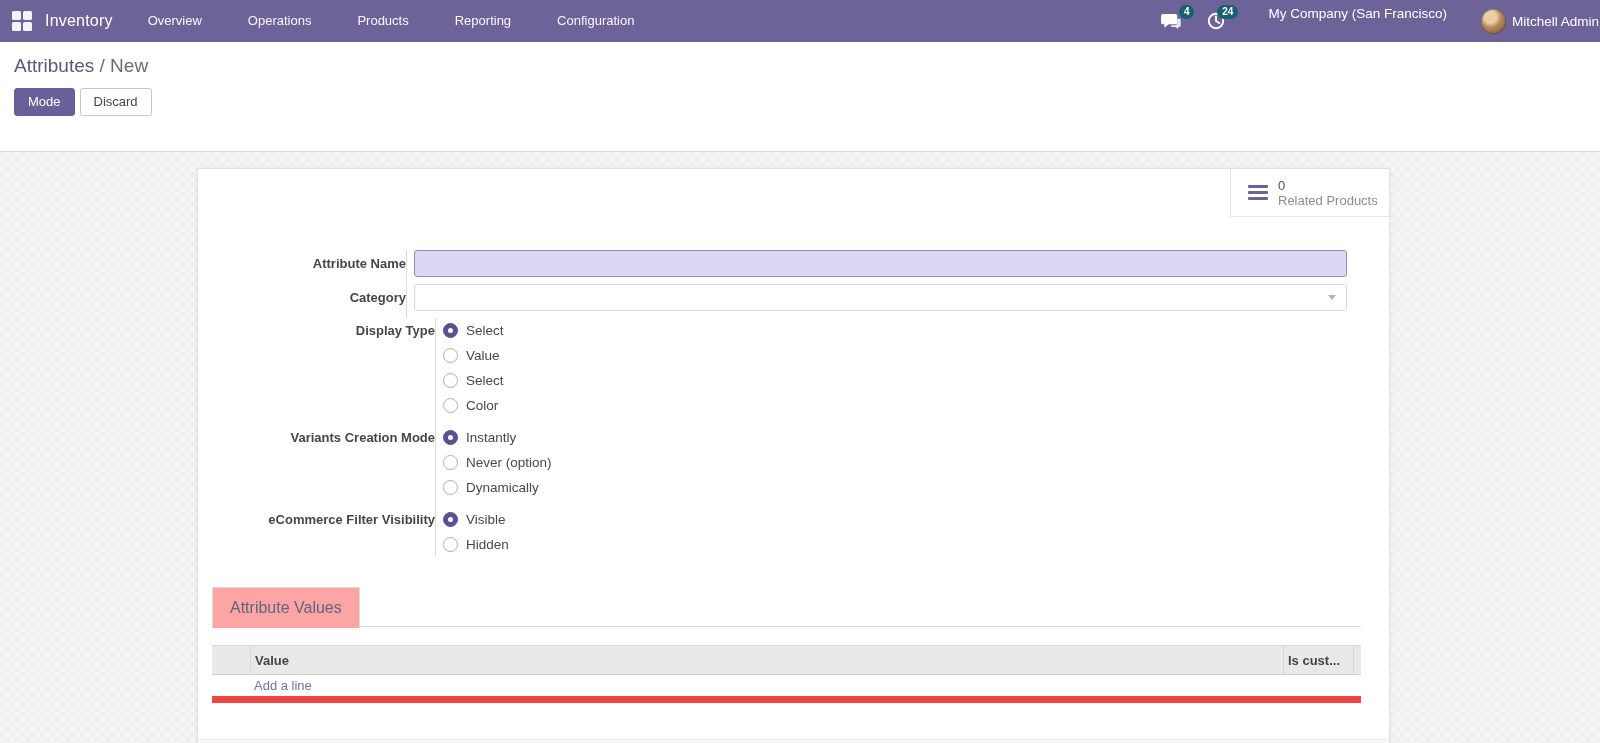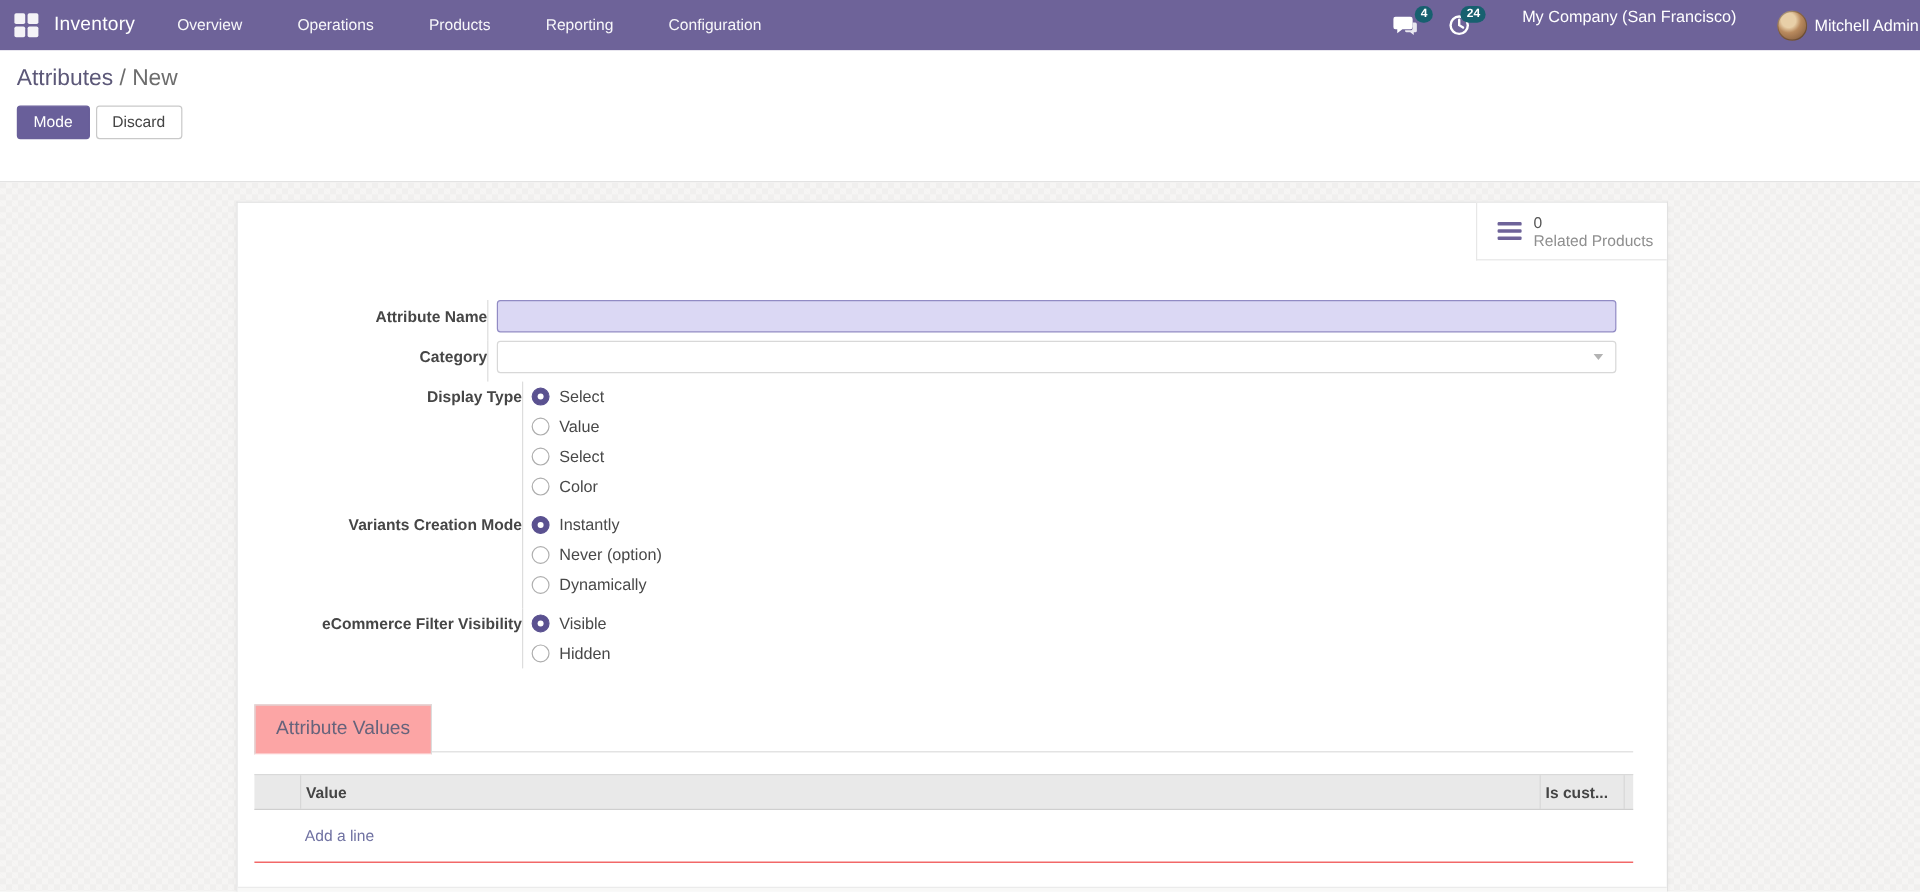--- a/index.html
+++ b/index.html
@@ -107,21 +107,21 @@
   
   .list{position:absolute;top:476px;left:14px;right:28px;}
   .list-header{
     display:flex;height:30px;background:#e9e9e9;border-top:1px solid #d9d9d9;border-bottom:1px solid #cfcfcf;
     align-items:center;font-weight:bold;color:#454545;
   }
   .col-handle{width:38px;flex:none;height:100%;}
   .col-value{flex:1;border-left:1px solid #d7d7d7;height:100%;display:flex;align-items:center;padding-left:4px;cursor:pointer;}
   .col-custom{width:70px;flex:none;border-left:1px solid #d7d7d7;height:100%;display:flex;align-items:center;padding-left:4px;cursor:pointer;white-space:nowrap;overflow:hidden;}
   .col-end{width:8px;flex:none;border-left:1px solid #d7d7d7;height:100%;}
-  .addline-row{height:44px;display:flex;align-items:center;border-bottom:1px solid #ef4444;}
+  .addline-row{height:28px;display:flex;align-items:center;border-bottom:7px solid #ef4444;}
   .addline{margin-left:42px;color:var(--addline);cursor:pointer;font-size:13px;}
   .filler{position:absolute;left:0;right:0;top:570px;bottom:0;background:#f8f8f7;border-top:1px solid #ebebeb;}
   svg{display:block;}
 </style>
 </head>
 <body>
 
 <div class="navbar">
   <div class="apps-icon">
       <i></i>

